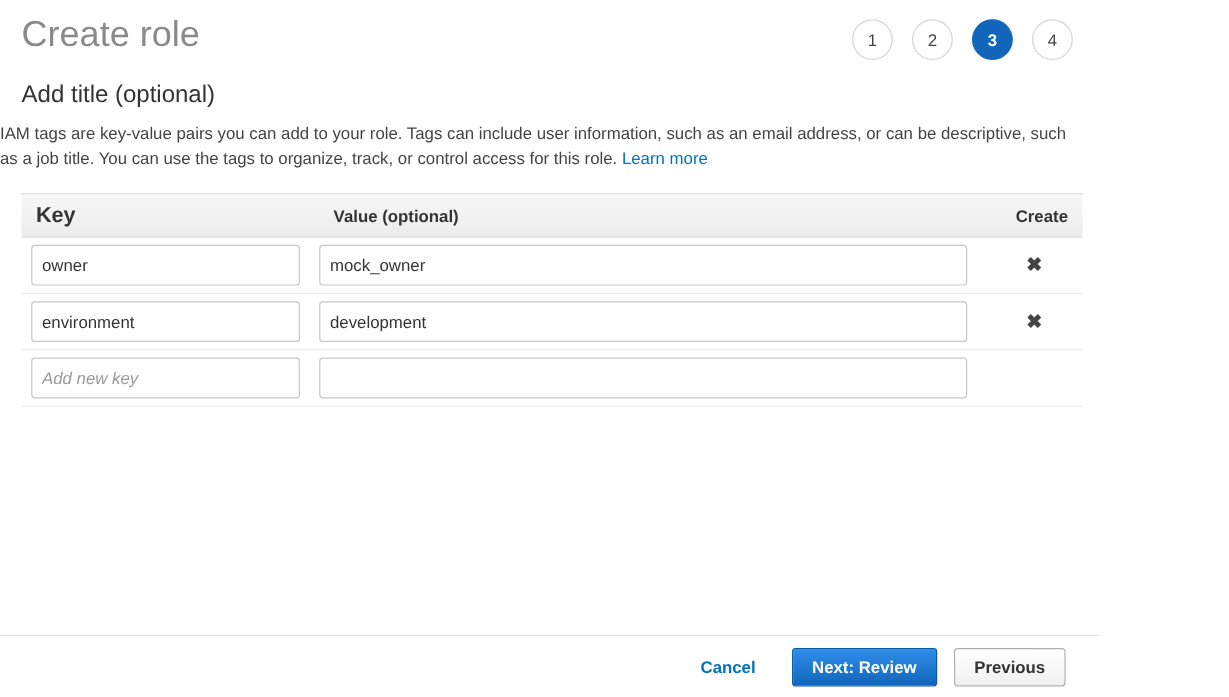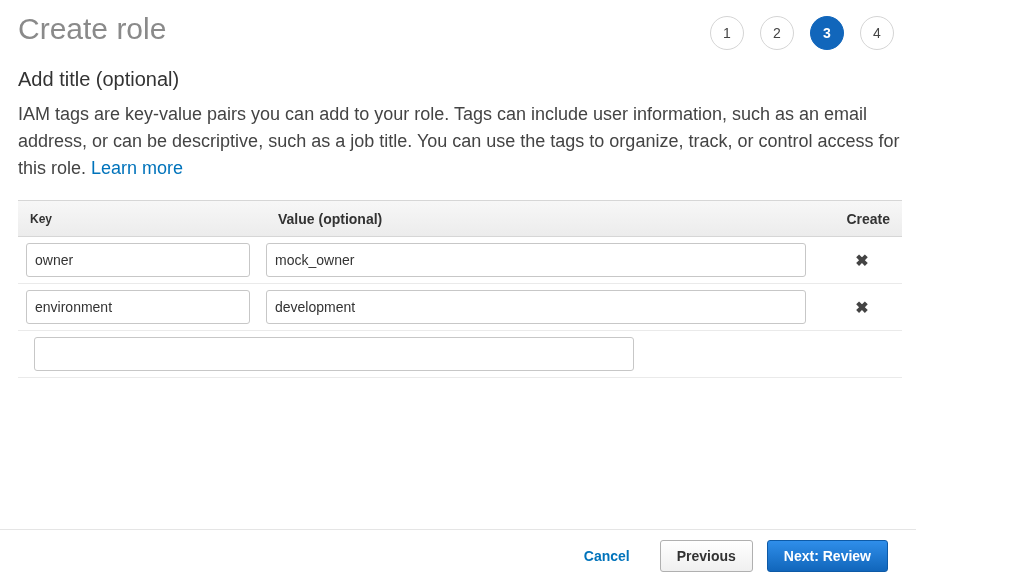--- a/index.html
+++ b/index.html
@@ -4,25 +4,25 @@
 <style>
   * { box-sizing: border-box; margin: 0; padding: 0; }
   html, body { width: 1024px; height: 581px; font-family: "Helvetica Neue", Helvetica, Arial, sans-serif; color: #333; background: #fff; }
   .page { position: relative; width: 920px; height: 581px; }
   .header-row { display: flex; justify-content: space-between; align-items: flex-start; padding: 12px 18px 0 18px; }
   .page-title { font-size: 30px; font-weight: 400; color: #8a8a8a; }
   .stepper { display: flex; gap: 16px; padding-top: 4px; padding-right: 8px; }
   .step { width: 34px; height: 34px; border-radius: 50%; border: 1px solid #d5d5d5; display: flex; align-items: center; justify-content: center; font-size: 14px; color: #444; background: #fff; }
   .step.active { background: #1166bb; border-color: #1166bb; color: #fff; font-weight: 600; }
   .subheading { font-size: 20px; font-weight: 500; color: #333; padding: 18px 18px 10px 18px; }
-  .desc { font-size: 18px; color: #444; padding: 0 18px 4px 18px; line-height: 1.5; }
+  .desc { font-size: 14px; color: #444; padding: 0 18px 4px 0; line-height: 1.5; }
   .desc a { color: #0073bb; text-decoration: none; cursor: pointer; }
   .tags-table { margin: 14px 18px 0 18px; border-top: 1px solid #d6d6d6; }
   .tags-header { display: flex; align-items: center; background: linear-gradient(#f7f7f7,#ececec); border-bottom: 1px solid #d6d6d6; height: 36px; }
-  .col-key { width: 248px; padding-left: 12px; font-size: 12px; font-weight: 700; color: #333; }
+  .col-key { width: 248px; padding-left: 12px; font-size: 18px; font-weight: 700; color: #333; }
   .col-value { flex: 1; padding-left: 12px; font-size: 14px; font-weight: 700; color: #333; }
   .col-remove { width: 80px; text-align: right; font-size: 14px; font-weight: 700; color: #333; padding-right: 12px; }
   .tag-row { display: flex; align-items: center; padding: 6px 0; border-bottom: 1px solid #eaeaea; }
   .tag-row input[type="text"] { height: 28px; border: 1px solid #c7c7c7; border-radius: 3px; padding: 16px 8px; font-size: 14px; color: #333; background: #fff; }
   .tag-row .key-input { width: 224px; margin-left: 8px; }
   .tag-row .value-input { flex: 1; margin-left: 16px; margin-right: 16px; max-width: 600px; }
   .tag-row .remove-cell { width: 80px; text-align: center; }
   .remove-x { font-size: 16px; color: #444; cursor: pointer; font-weight: 700; }
   input::placeholder { color: #9a9a9a; font-style: italic; }
   .remaining { font-size: 14px; color: #444; padding: 14px 0 0 28px; }
@@ -65,25 +65,26 @@
     <div class="remove-cell"><span class="remove-x">✖</span></div>
   </div>
 
   <div class="tag-row">
     <input type="text" class="key-input" value="environment" style="">
     <input type="text" class="value-input" value="development" style="">
     <div class="remove-cell"><span class="remove-x">✖</span></div>
   </div>
 
   <div class="tag-row">
+    <input type="text" class="key-input" placeholder="Add new key" style="">
     <input type="text" class="value-input" style="">
     <div class="remove-cell"></div>
   </div>
 </div>
 
 
 <div class="footer">
   <button class="btn btn-link">Cancel</button>
+  <button class="btn btn-primary">Next: Review</button>
   <button class="btn btn-default">Previous</button>
-  <button class="btn btn-primary">Next: Review</button>
 </div>
 
 </div>
 
 </body></html>

